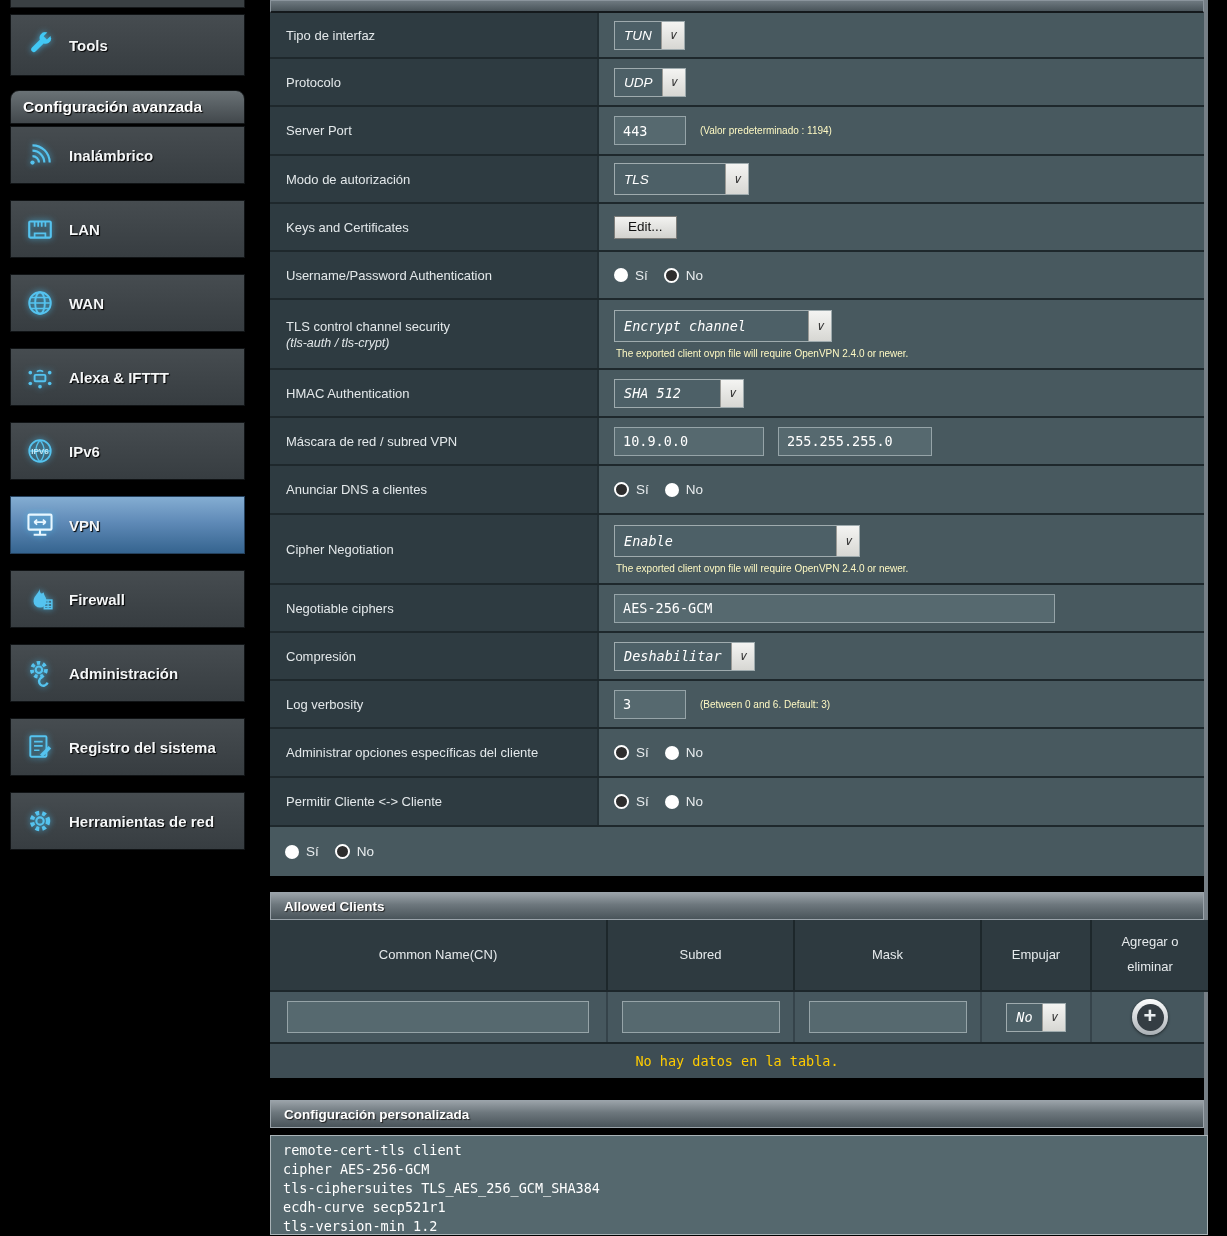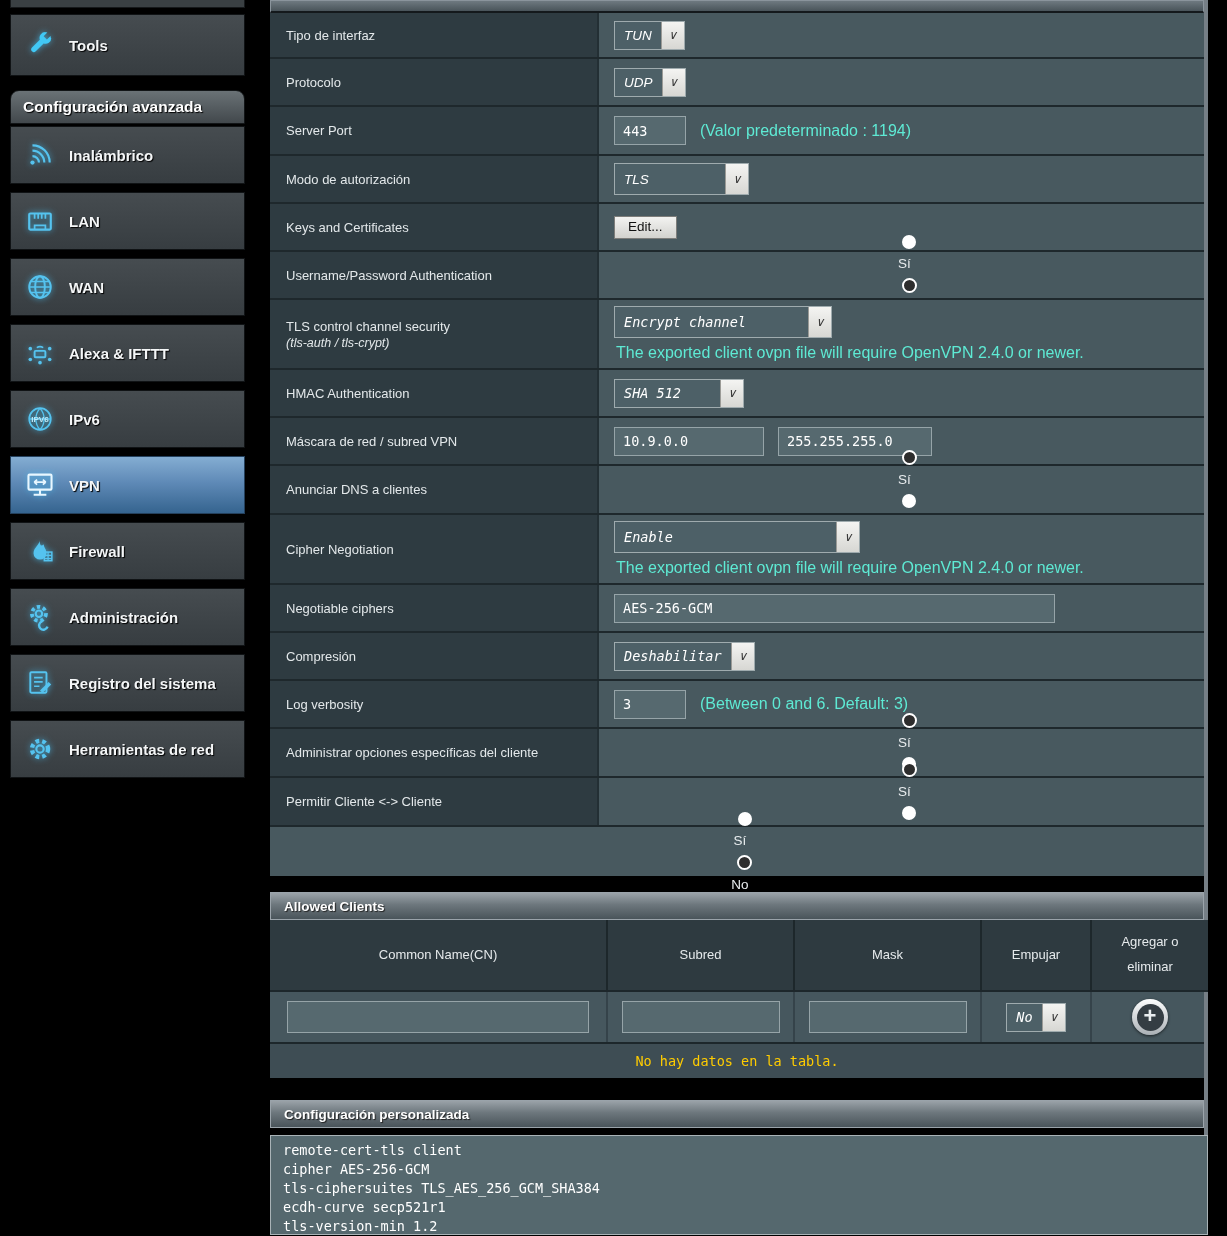--- a/index.html
+++ b/index.html
@@ -4,21 +4,21 @@
 <style>
   * { box-sizing: border-box; margin: 0; padding: 0; }
   html,body { width:1227px; height:1236px; background:#000; overflow:hidden;
               font-family:"Liberation Sans", sans-serif; }
   #page { position:relative; width:1227px; height:1068px; background:#000; }
 
   
   .sidebar { position:absolute; left:10px; top:0; width:235px; }
   .side-stub { height:8px; background:#3a4043; border:1px solid #16191b; border-top:none; margin-bottom:6px; }
   .side-box { background:linear-gradient(#454b4f,#383e42); border:1px solid #111416; }
-  .side-item { display:flex; align-items:center; height:58px; margin-bottom:8px; cursor:pointer;
+  .side-item { display:flex; align-items:center; height:58px; margin-bottom:16px; cursor:pointer;
                background:linear-gradient(#464c50,#373d41); border:1px solid #101315; }
   .side-item.tools { height:62px; margin-bottom:0; }
   .side-item.active { background:linear-gradient(#84add2 0%, #5f8ab7 45%, #35648f 100%); border-color:#24405c; }
   .side-icon { width:58px; display:flex; justify-content:center; align-items:center; }
   .side-icon svg { filter: drop-shadow(0 0 3px rgba(70,195,245,.75)); }
   .side-label { color:#f4f6f7; font-size:15px; font-weight:bold; text-shadow:1px 1px 1px #000; }
   .side-section-head { margin-top:14px; margin-bottom:2px; height:34px; line-height:32px;
         background:linear-gradient(#6a7276,#42484c); border:1px solid #121517;
         border-radius:9px 9px 0 0; color:#fff; font-size:15.5px; font-weight:bold;
         padding-left:12px; text-shadow:1px 1px 1px #000; }
@@ -43,28 +43,28 @@
   .sel-txt { display:flex; align-items:center; color:#fff; padding:0 9px; font-size:13.5px; }
   .sel.mono .sel-txt { font-family:"DejaVu Sans Mono", monospace; }
   .sel-arrow { width:23px; display:flex; align-items:center; justify-content:center;
                background:linear-gradient(#f4f4f2,#d7d7d3); color:#3a3a3a; font-size:12px;
                border-left:1px solid #9a9a96; }
 
   
   .inp { background:#56696f; border:1px solid #96a4a8; color:#fff; height:29px;
          font-family:"DejaVu Sans Mono", monospace; font-size:13.5px; padding:0 8px; }
 
-  .note { color:#5eead4; font-size:16px; margin-left:14px; }
+  .note { color:#fef9c3; font-size:10px; margin-left:14px; }
   .note.under { margin:6px 0 0 2px; }
 
   .btn { background:linear-gradient(#f3f3f1,#d2d2ce); border:1px solid #7d7d7a; color:#101010;
          font-size:13.5px; padding:2px 13px 3px; height:23px; cursor:pointer; }
 
   
-  .radio-group { display:flex; align-items:center; gap:7px;flex-direction:column; }
+  .radio-group { display:flex; align-items:center; gap:7px; }
   .radio { width:14px; height:14px; border-radius:50%; background:#fff; display:inline-block; cursor:pointer; }
   .radio.checked { background:#2d2d2d; border:2.5px solid #fff; width:15px; height:15px; }
   .radio-label { color:#e8ecee; font-size:13.5px; margin-right:9px; }
 
   
   .sec-head { height:28px; background:linear-gradient(#9aa2a8 0%, #6d777d 45%, #49545a 100%);
               border:1px solid #9aa3aa; display:flex; align-items:center; padding-left:13px;
               color:#fff; font-size:13.5px; font-weight:bold; text-shadow:1px 1px 1px #222; }
   .gap-black16 { height:16px; background:#000; }
   .gap-black22 { height:22px; background:#000; }

